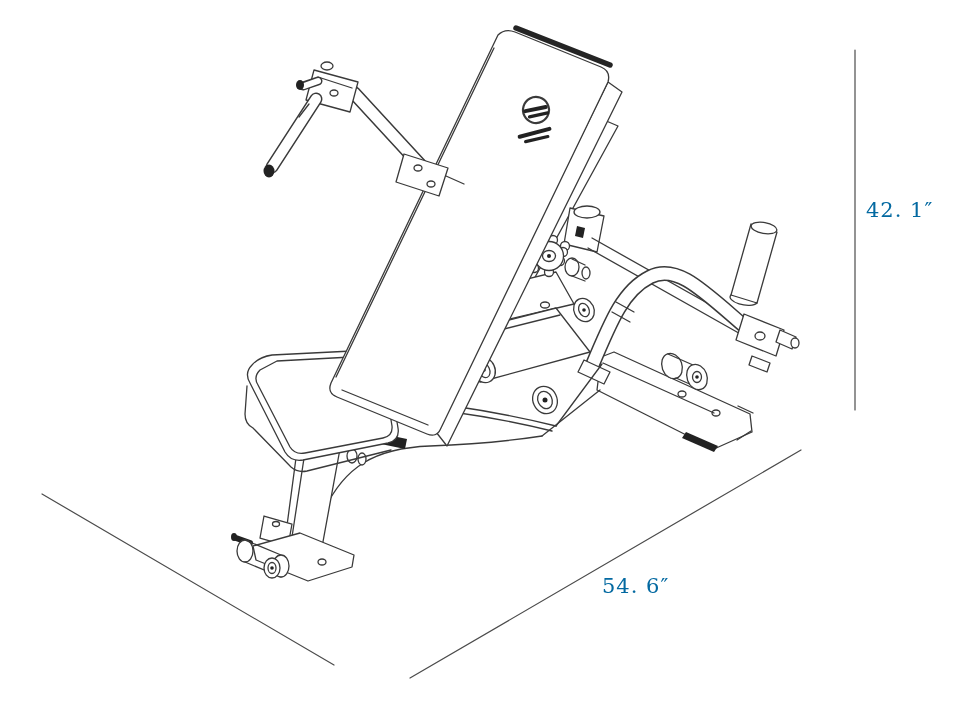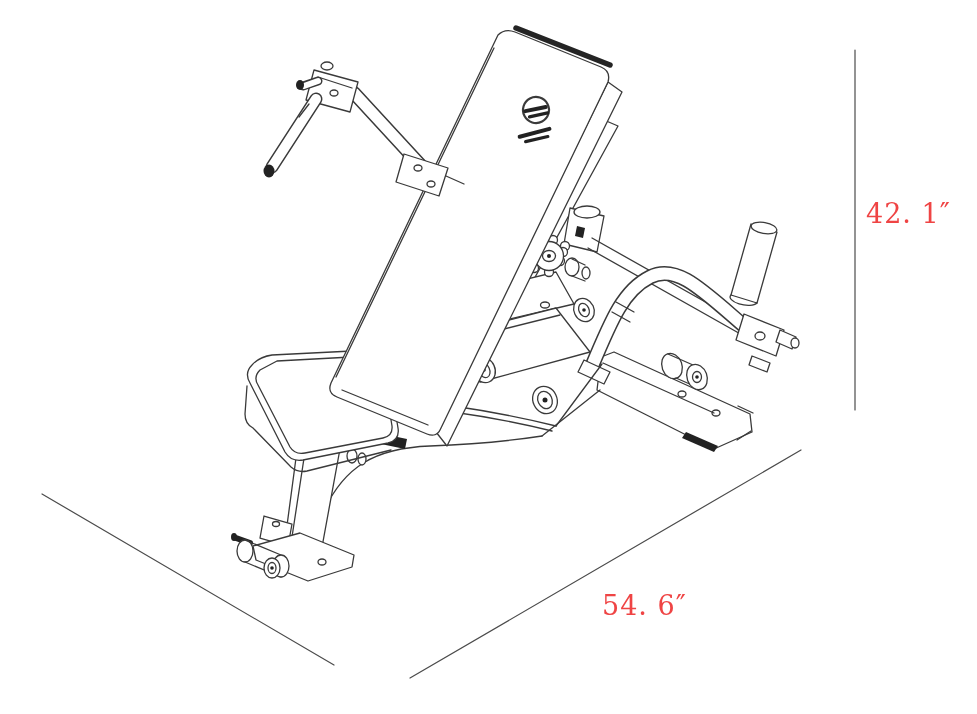--- a/index.html
+++ b/index.html
@@ -13,21 +13,21 @@
   .drawing-svg .dk{fill:#222;stroke:none;}
   .drawing-svg .dim{stroke:#4b4b4b;stroke-width:1.2;}
   .drawing-svg .edge{stroke-width:15;}
   .drawing-svg .edge13{stroke-width:13;}
   .drawing-svg .core{stroke:#fff;stroke-width:12;}
   .drawing-svg .core10{stroke:#fff;stroke-width:10;}
   .drawing-svg .cap{stroke:#242424;stroke-width:5.5;}
   .drawing-svg .b4{stroke:#222;stroke-width:4;}
   .drawing-svg .b3{stroke:#222;stroke-width:3.2;}
   .drawing-svg .b6{stroke:#222;stroke-width:6;}
-  .dim-label{position:absolute;color:#ef4444;font-size:27px;letter-spacing:1px;
+  .dim-label{position:absolute;color:#0369a1;font-size:21px;letter-spacing:1px;
              white-space:pre;line-height:1.2;}
 </style>
 </head>
 <body>
 
 <div class="canvas">
 
   <svg class="drawing-svg" width="977" height="714" viewBox="0 0 977 714">
 
     <g>
@@ -214,15 +214,15 @@
         <ellipse class="dk" cx="269" cy="171" rx="5.5" ry="6.5"></ellipse>
         <line x1="309" y1="104" x2="299" y2="117"></line>
       </g>
 
     </g>
   </svg>
 
   <div class="dim-label" style="left:866px;top:198px;">42. 1″</div>
 
 
-  <div class="dim-label" style="left:602px;top:574px;margin-top:16px;">54. 6″</div>
+  <div class="dim-label" style="left:602px;top:574px;">54. 6″</div>
 
 </div>
 
 </body></html>

